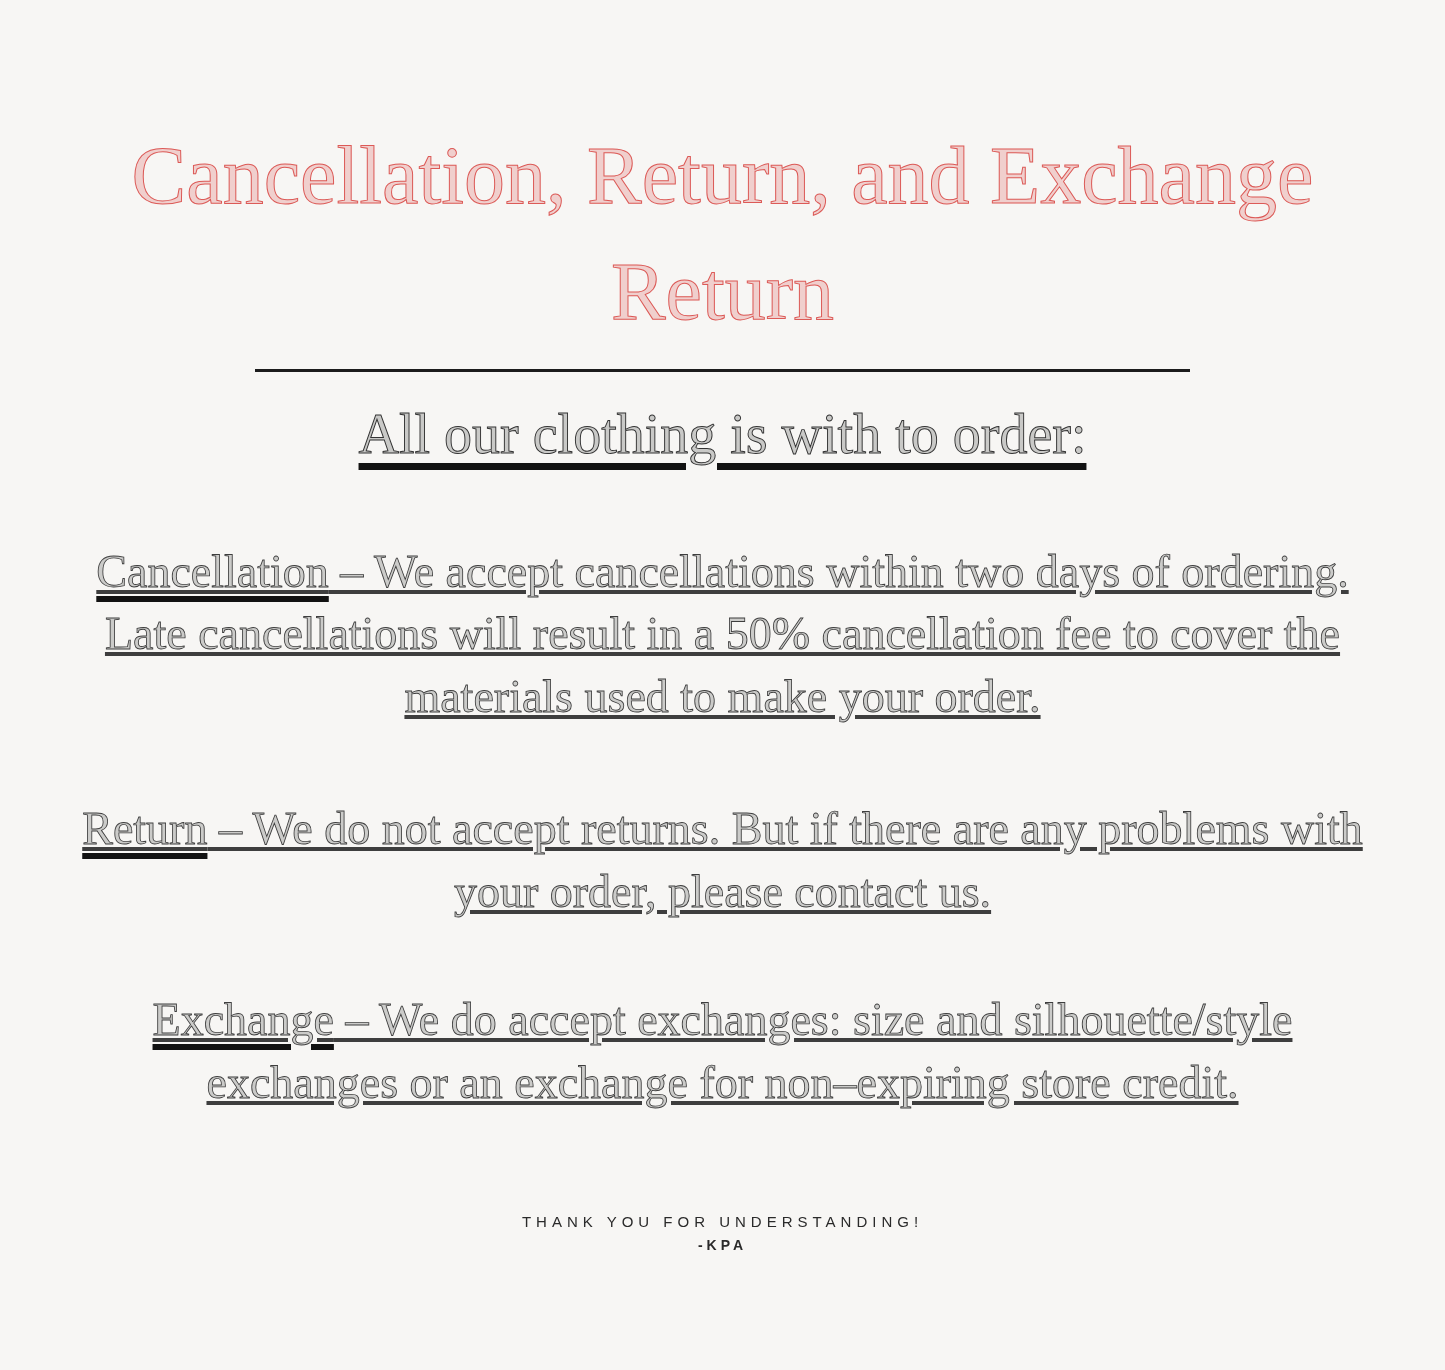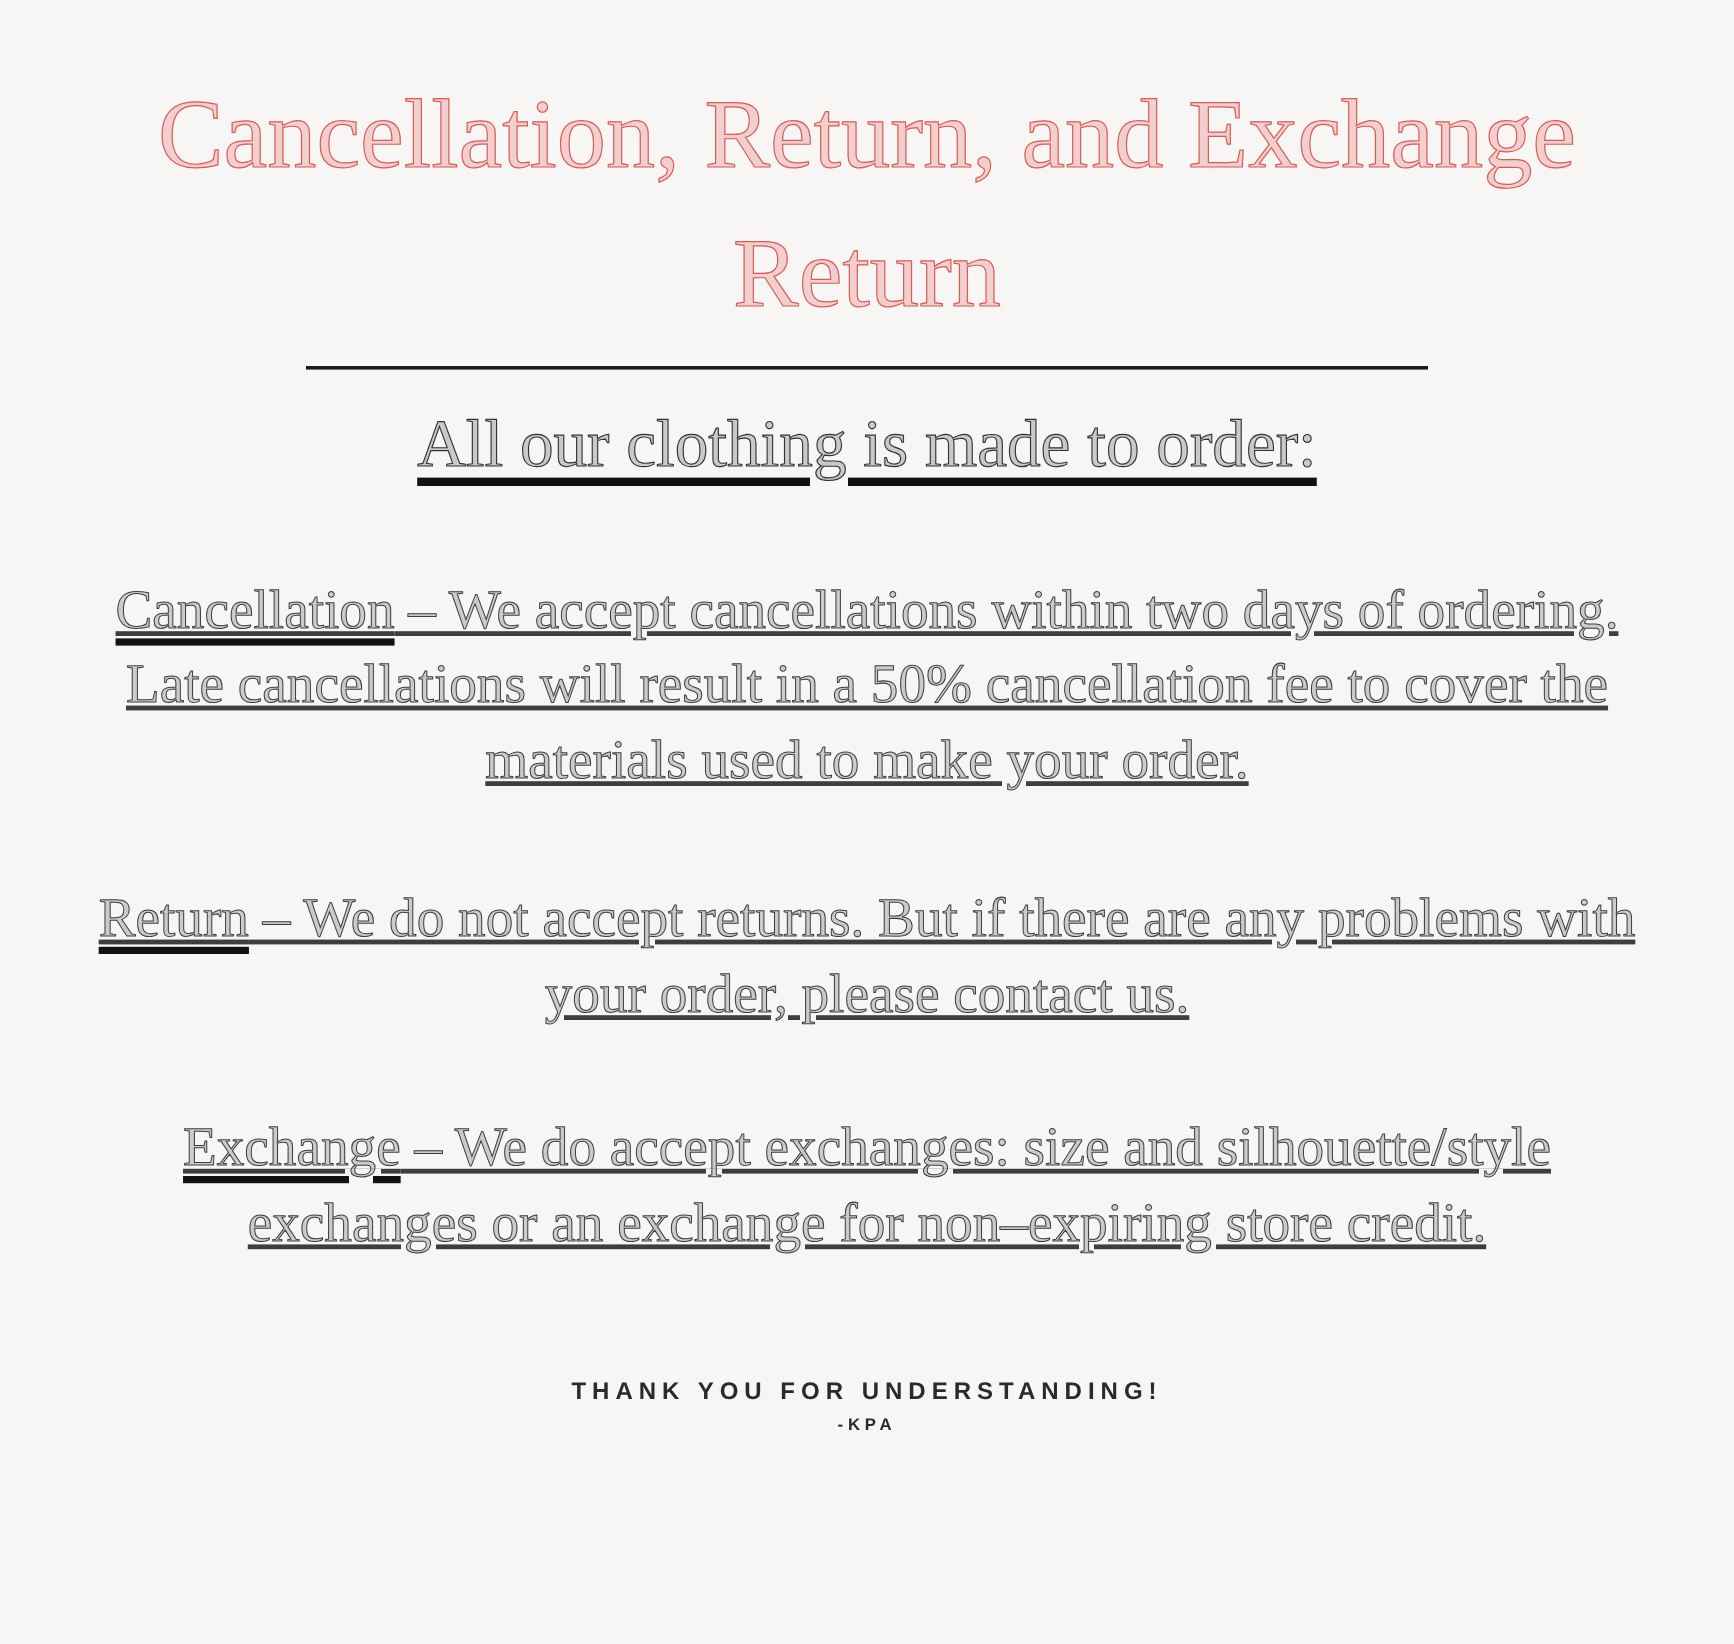--- a/index.html
+++ b/index.html
@@ -12,21 +12,21 @@
   html, body {
     width: 1445px;
     height: 1370px;
     background: var(--background);
     font-family: "Liberation Serif", "DejaVu Serif", serif;
     overflow: hidden;
   }
   .page {
     width: 1445px;
     height: 998px;
-    padding-top: 54px;
+    padding-top: 118px;
     text-align: center;
   }
   
   .title {
     max-width: 1380px;
     margin: 0 auto;
     font-weight: 400;
     font-size: 82px;
     line-height: 1.42;
     color: rgba(220, 90, 87, 0.25);
@@ -67,22 +67,22 @@
     text-decoration-color: var(--underline);
     text-decoration-thickness: 6px;
     text-underline-offset: 9px;
   }
   .footer {
     margin-top: 98px;
     font-family: "Liberation Sans", "DejaVu Sans", sans-serif;
     color: #2a2a2a;
   }
   .footer-thanks {
-    font-size: 20px;
-    font-weight: bold;
+    font-size: 15px;
+    font-weight: normal;
     letter-spacing: 5px;
   }
   .footer-signature {
     margin-top: 7px;
     font-size: 14px;
     font-weight: bold;
     letter-spacing: 4px;
   }
 </style>
 </head>
@@ -91,21 +91,21 @@
 <div class="page">
 
   <h1 class="title">
     <div>Cancellation, Return, and Exchange</div>
     <div>Return</div>
   </h1>
 
   <hr class="divider">
 
   <h2 class="subtitle">
-    <span class="subtitle-text">All our clothing is made to order:</span>
+    <span class="subtitle-text">All our clothing is with to order:</span>
   </h2>
 
   <p class="section">
     <span class="term">Cancellation</span><span> – We accept cancellations within two days of ordering. Late cancellations will result in a 50% cancellation fee to cover the materials used to make your order.</span>
   </p>
 
   <p class="section">
     <span class="term">Return</span><span> – We do not accept returns. But if there are any problems with your order, please contact us.</span>
   </p>
 

